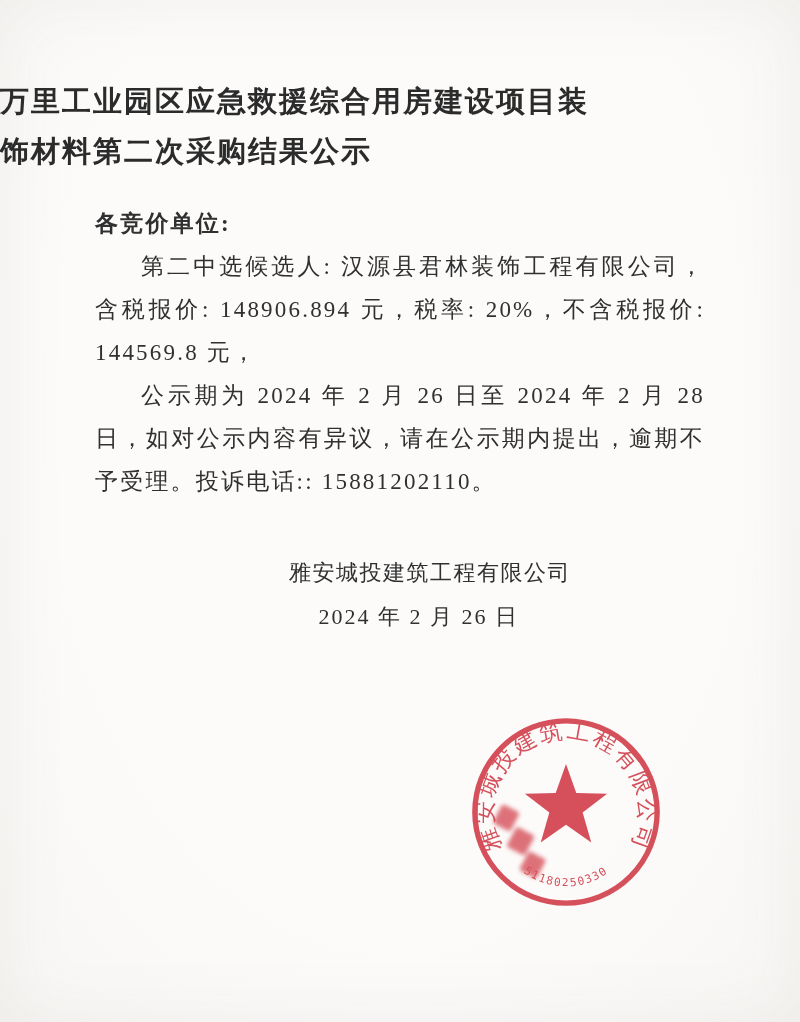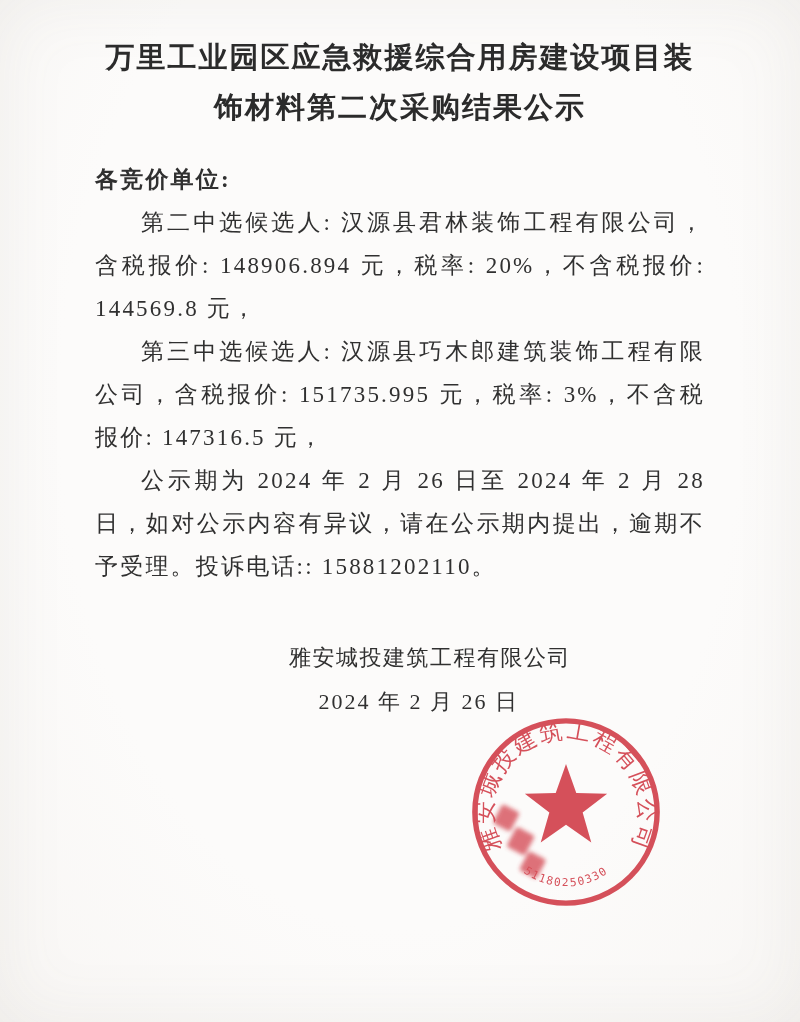--- a/index.html
+++ b/index.html
@@ -11,22 +11,21 @@
   }
   .page{
     position:relative;
     width:800px;height:1022px;
     background:
       radial-gradient(ellipse at 50% 40%, #fcfbfa 60%, #f8f6f4 100%);
     box-shadow:inset 0 0 70px rgba(120,110,100,0.08);
     color:#2e2e2e;
   }
   .title{
-    padding-top:32px;
-    text-align:center;
+    padding-top:76px;
     font-family:"DejaVu Sans","Liberation Sans",sans-serif;
     font-weight:700;
     font-size:29px;
     line-height:50px;
     letter-spacing:2px;
     color:#2b2b2b;
     white-space:pre-line;
   }
   .body-text{
     margin:26px 95px 0 95px;
@@ -62,21 +61,20 @@
 <body>
 
 <div class="page">
 
   <div class="title">万里工业园区应急救援综合用房建设项目装
 饰材料第二次采购结果公示</div>
 
   <div class="body-text">
     <p class="salutation">各竞价单位:</p>
     <p class="para">第二中选候选人: 汉源县君林装饰工程有限公司，含税报价: 148906.894 元，税率: 20%，不含税报价: 144569.8 元，</p>
-    <p class="para">第三中选候选人: 汉源县巧木郎建筑装饰工程有限公司，含税报价: 151735.995 元，税率: 3%，不含税报价: 147316.5 元，</p>
     <p class="para">公示期为 2024 年 2 月 26 日至 2024 年 2 月 28 日，如对公示内容有异议，请在公示期内提出，逾期不予受理。投诉电话:: 15881202110。</p>
 
     <div class="signature-block">
       <div class="signature-company">雅安城投建筑工程有限公司</div>
       <div class="signature-date">2024 年 2 月 26 日</div>
     </div>
   </div>
 
   <svg class="seal" viewBox="0 0 200 200" xmlns="http://www.w3.org/2000/svg">
     <g fill="#d5424e" stroke="none">

